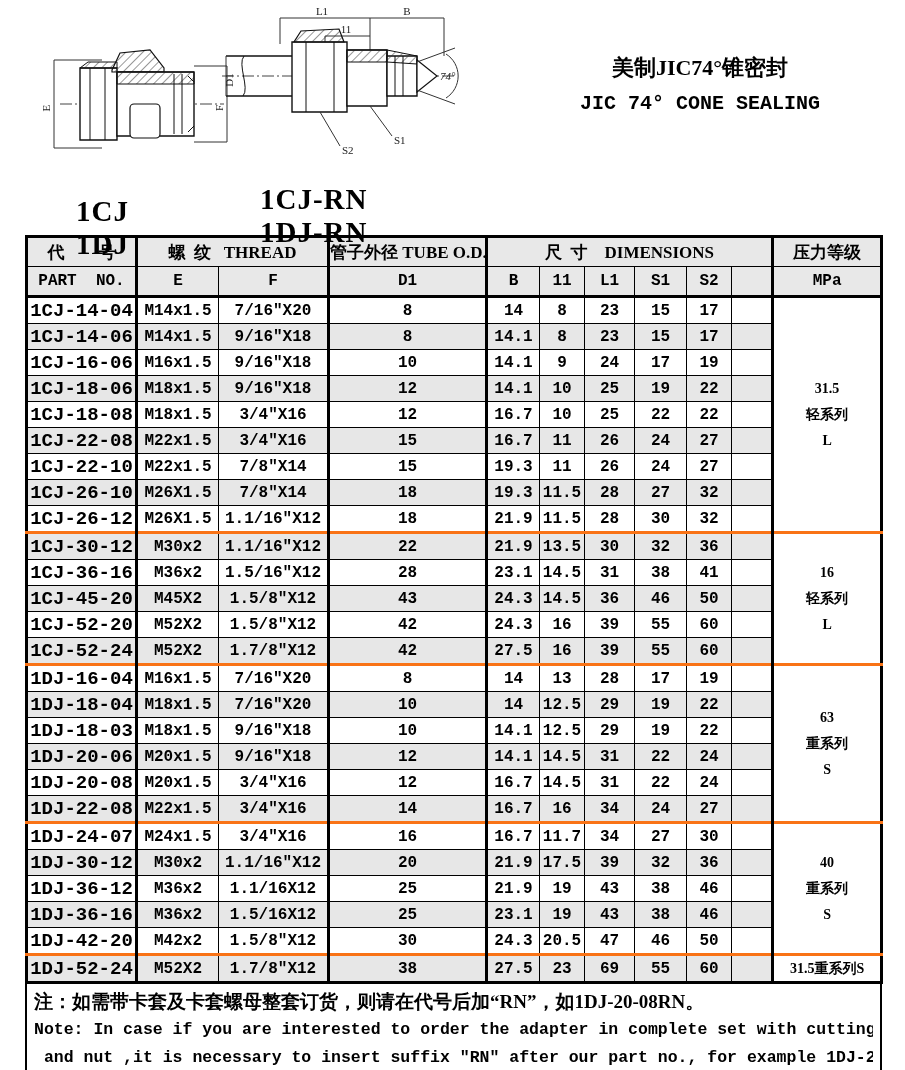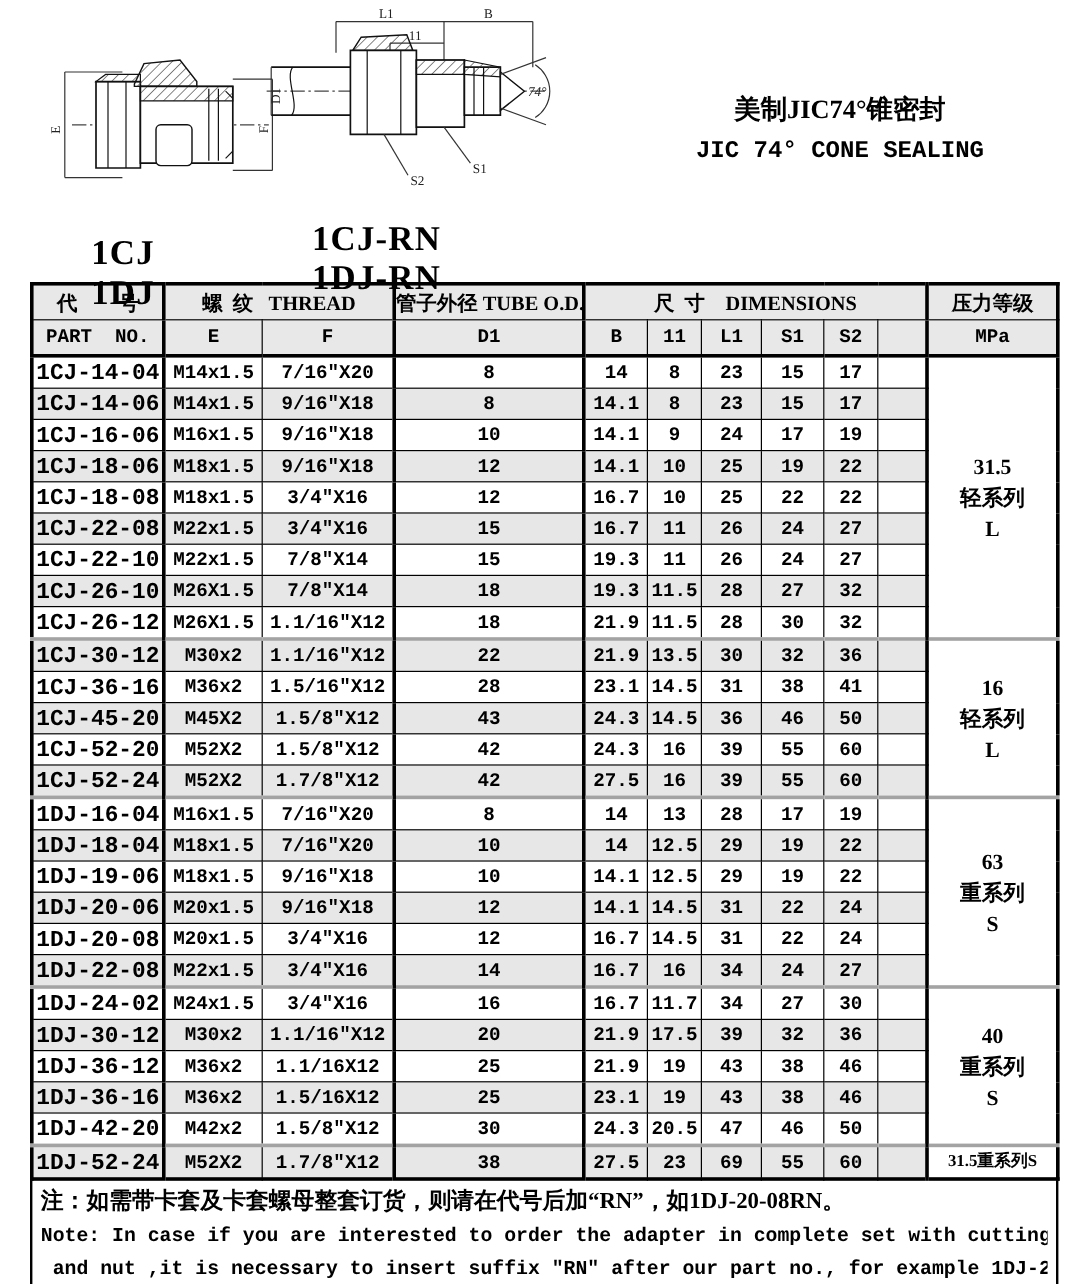--- a/index.html
+++ b/index.html
@@ -9,45 +9,45 @@
   }
   
   .top { position:relative; width:905px; height:235px; }
   .drawing { position:absolute; }
   .draw-left  { left:42px;  top:42px; }
   .draw-right { left:222px; top:4px; }
   .codes { position:absolute; font-weight:bold; font-size:29px; line-height:33px;
            font-family:"Liberation Serif","DejaVu Serif",serif; letter-spacing:1px;margin-top:35px; }
   .codes-left  { left:76px;  top:160px; }
   .codes-right { left:260px; top:148px; }
-  .title-block { position:absolute; left:545px; top:76px; width:310px; text-align:center; }
+  .title-block { position:absolute; left:545px; top:53px; width:310px; text-align:center; }
   .title-zh { font-size:22px; font-weight:bold; }
   .title-en { font-size:20px; font-weight:bold; margin-top:9px;
               font-family:"Liberation Mono","DejaVu Sans Mono",monospace; }
   svg line, svg path, svg rect, svg polygon, svg ellipse { vector-effect:non-scaling-stroke; }
   .dimtxt { font-family:"Liberation Serif","DejaVu Serif",serif; font-size:11px; fill:#222; }
 
   
   table { border-collapse:collapse; table-layout:fixed; width:855px; margin-left:25px;
           border:3px solid #000;padding-left:35px; }
   th, td { border:1px solid #000; text-align:center; vertical-align:middle; padding:0;
            overflow:hidden; white-space:pre; font-weight:bold; }
   thead th { background:#e8e8e8; font-size:17px; height:28px;
              font-family:"Liberation Serif","DejaVu Serif",serif; }
   thead tr.h2 th { font-size:16px; font-family:"Liberation Mono","DejaVu Sans Mono",monospace; }
   thead tr.h2 th { border-bottom:3px solid #000; }
   tbody td { font-size:16px; height:25px;
              font-family:"Liberation Mono","DejaVu Sans Mono",monospace; }
   tbody td.c0 { font-size:19px; }
   tbody tr.stripe td { background:#e7e7e7; }
-  tbody tr.group-start td { border-top:3px solid #a3a3a3;margin-top:12px; }
+  tbody tr.group-start td { border-top:3px solid #f97316;margin-top:12px; }
   .bl { border-left:3px solid #000 !important; }
   td.pressure-cell { background:#ffffff !important;
       font-family:"Liberation Serif","DejaVu Serif",serif; }
-  td.pressure-cell div { font-size:18px; line-height:26px; font-weight:bold; }
+  td.pressure-cell div { font-size:14px; line-height:26px; font-weight:bold; }
   td.pressure-cell.single div { font-size:14px; line-height:20px; }
 
   
   .notes { width:839px; margin-left:25px; border:2px solid #000; border-top:none;
            padding:4px 7px 6px 7px; }
   .note-line { white-space:pre; overflow:hidden; }
   .note-zh { font-size:19px; font-weight:bold; line-height:28px;
              font-family:"Liberation Serif","DejaVu Serif",serif; }
   .note-en { font-size:16.5px; font-weight:bold; line-height:28px;
              font-family:"Liberation Mono","DejaVu Sans Mono",monospace; }
@@ -380,21 +380,21 @@
         <td class="c2">7/16″X20</td>
         <td class="c3 bl">10</td>
         <td class="c4 bl">14</td>
         <td class="c5">12.5</td>
         <td class="c6">29</td>
         <td class="c7">19</td>
         <td class="c8">22</td>
         <td class="c9"></td>
       </tr>
       <tr>
-        <td class="c0">1DJ-19-06</td>
+        <td class="c0">1DJ-18-03</td>
         <td class="c1 bl">M18x1.5</td>
         <td class="c2">9/16″X18</td>
         <td class="c3 bl">10</td>
         <td class="c4 bl">14.1</td>
         <td class="c5">12.5</td>
         <td class="c6">29</td>
         <td class="c7">19</td>
         <td class="c8">22</td>
         <td class="c9"></td>
       </tr>
@@ -428,21 +428,21 @@
         <td class="c2">3/4″X16</td>
         <td class="c3 bl">14</td>
         <td class="c4 bl">16.7</td>
         <td class="c5">16</td>
         <td class="c6">34</td>
         <td class="c7">24</td>
         <td class="c8">27</td>
         <td class="c9"></td>
       </tr>
       <tr class="group-start">
-        <td class="c0">1DJ-24-02</td>
+        <td class="c0">1DJ-24-07</td>
         <td class="c1 bl">M24x1.5</td>
         <td class="c2">3/4″X16</td>
         <td class="c3 bl">16</td>
         <td class="c4 bl">16.7</td>
         <td class="c5">11.7</td>
         <td class="c6">34</td>
         <td class="c7">27</td>
         <td class="c8">30</td>
         <td class="c9"></td>
         <td class="pressure-cell bl" rowspan="5"><div>40</div><div>重系列</div><div>S</div></td>

